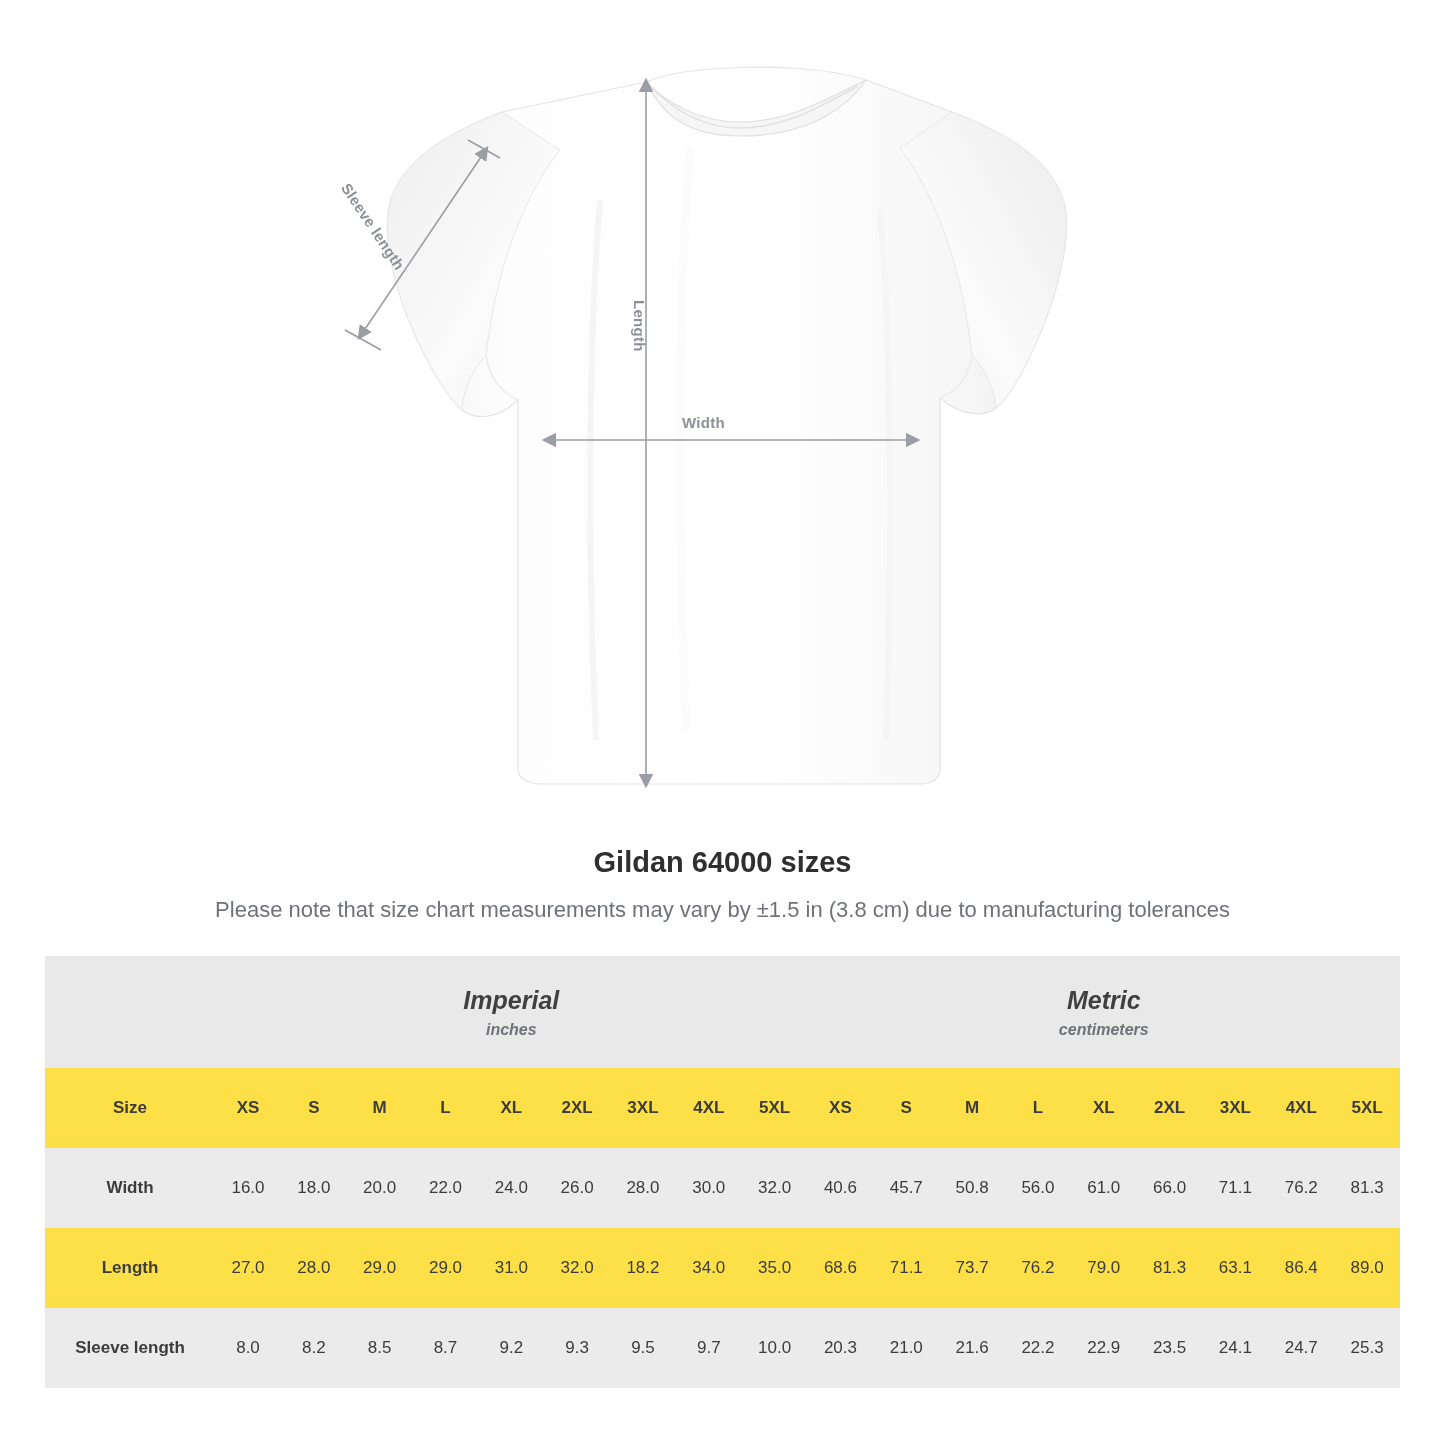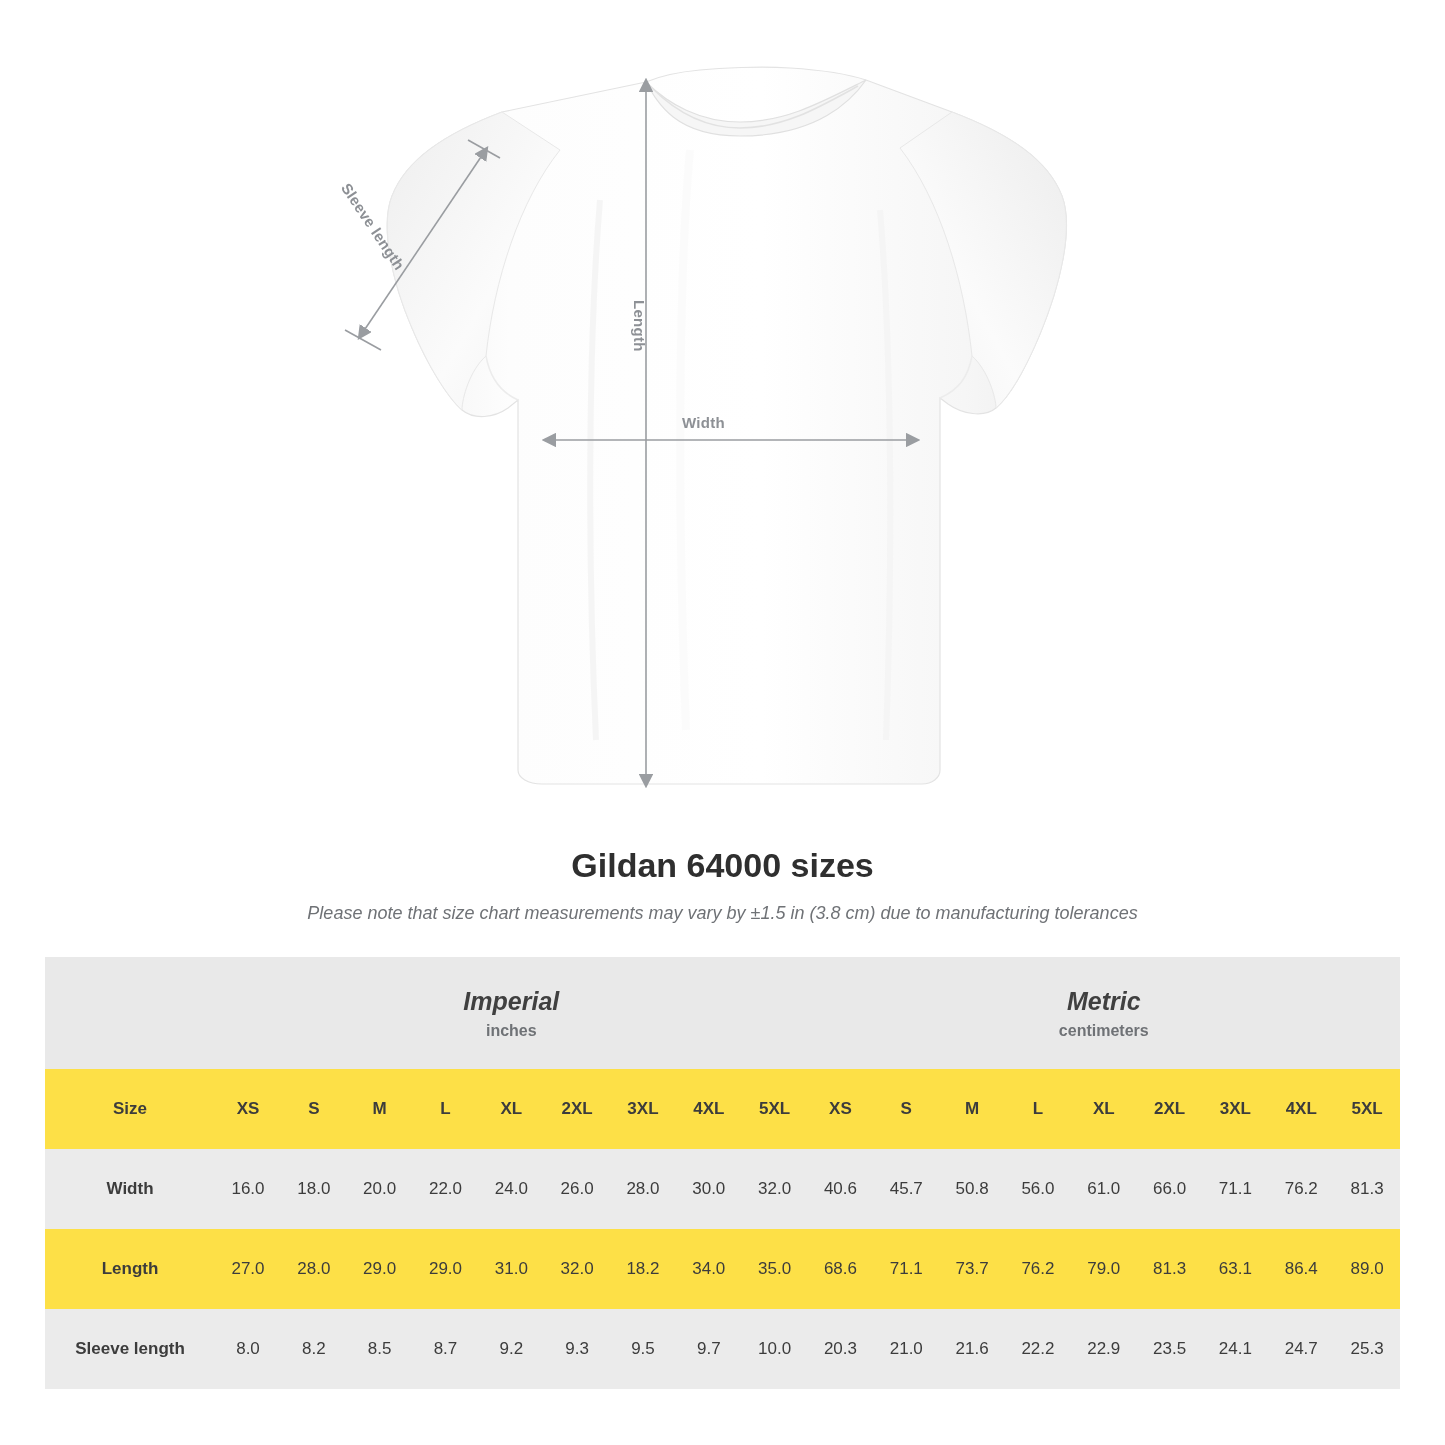--- a/index.html
+++ b/index.html
@@ -56,28 +56,27 @@
     left: 682px;
     top: 414px;
   }
 
   
   .title-block {
     text-align: center;
     margin-top: 16px;
   }
   .chart-title {
-    font-size: 34px;
+    font-size: 29px;
     font-weight: bold;
     color: #2f2f2f;
     margin: 8px;
   }
   .chart-note {
-    font-size: 18px;
-    font-style: italic;
+    font-size: 22px;
     color: #6f7276;
     margin: 18px 0 0 0;
   }
 
   
   .table-wrap {
     margin: 33px 45px 0 45px;
   }
   table.size-table {
     border-collapse: collapse;
@@ -97,20 +96,21 @@
   }
   .unit-name {
     font-size: 25px;
     font-weight: bold;
     font-style: italic;
     color: #404040;
     line-height: 1.2;
   }
   .unit-sub {
     font-size: 16px;
+    font-style: italic;
     color: #6f7276;
     margin-top: 6px;
   }
   tr.r-white td, tr.r-white th { background: #fde047; }
   tr.r-grey td, tr.r-grey th { background: #ebebeb; }
 
   .size-row td, .size-row th {
     height: 78px;
     font-weight: bold;
     font-size: 18px;

